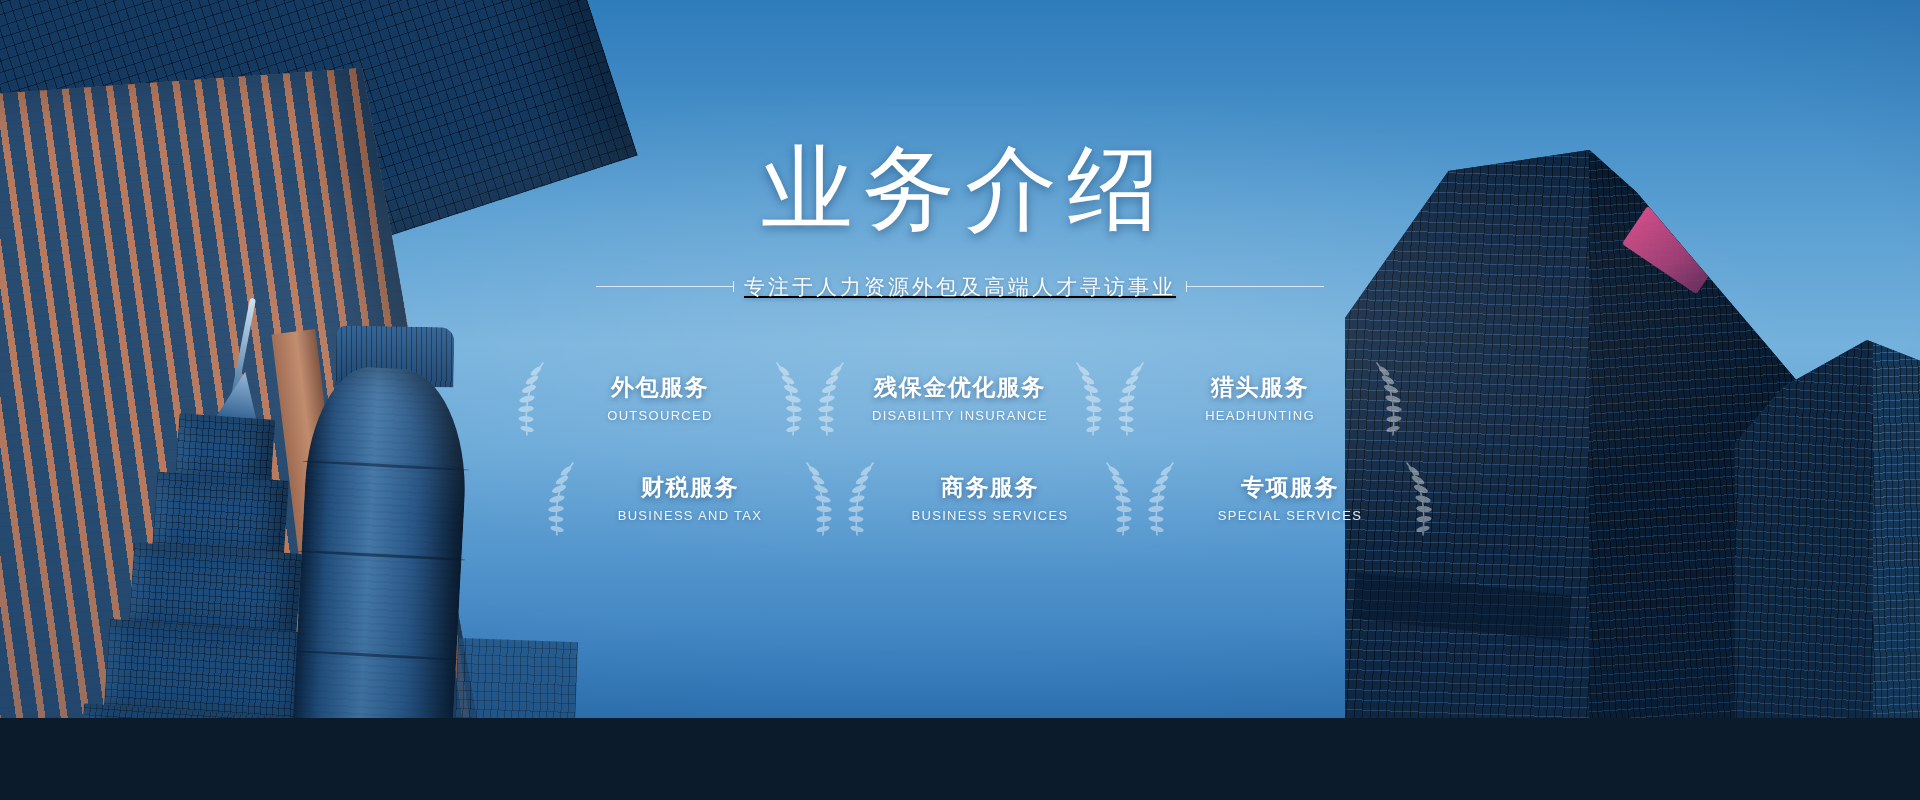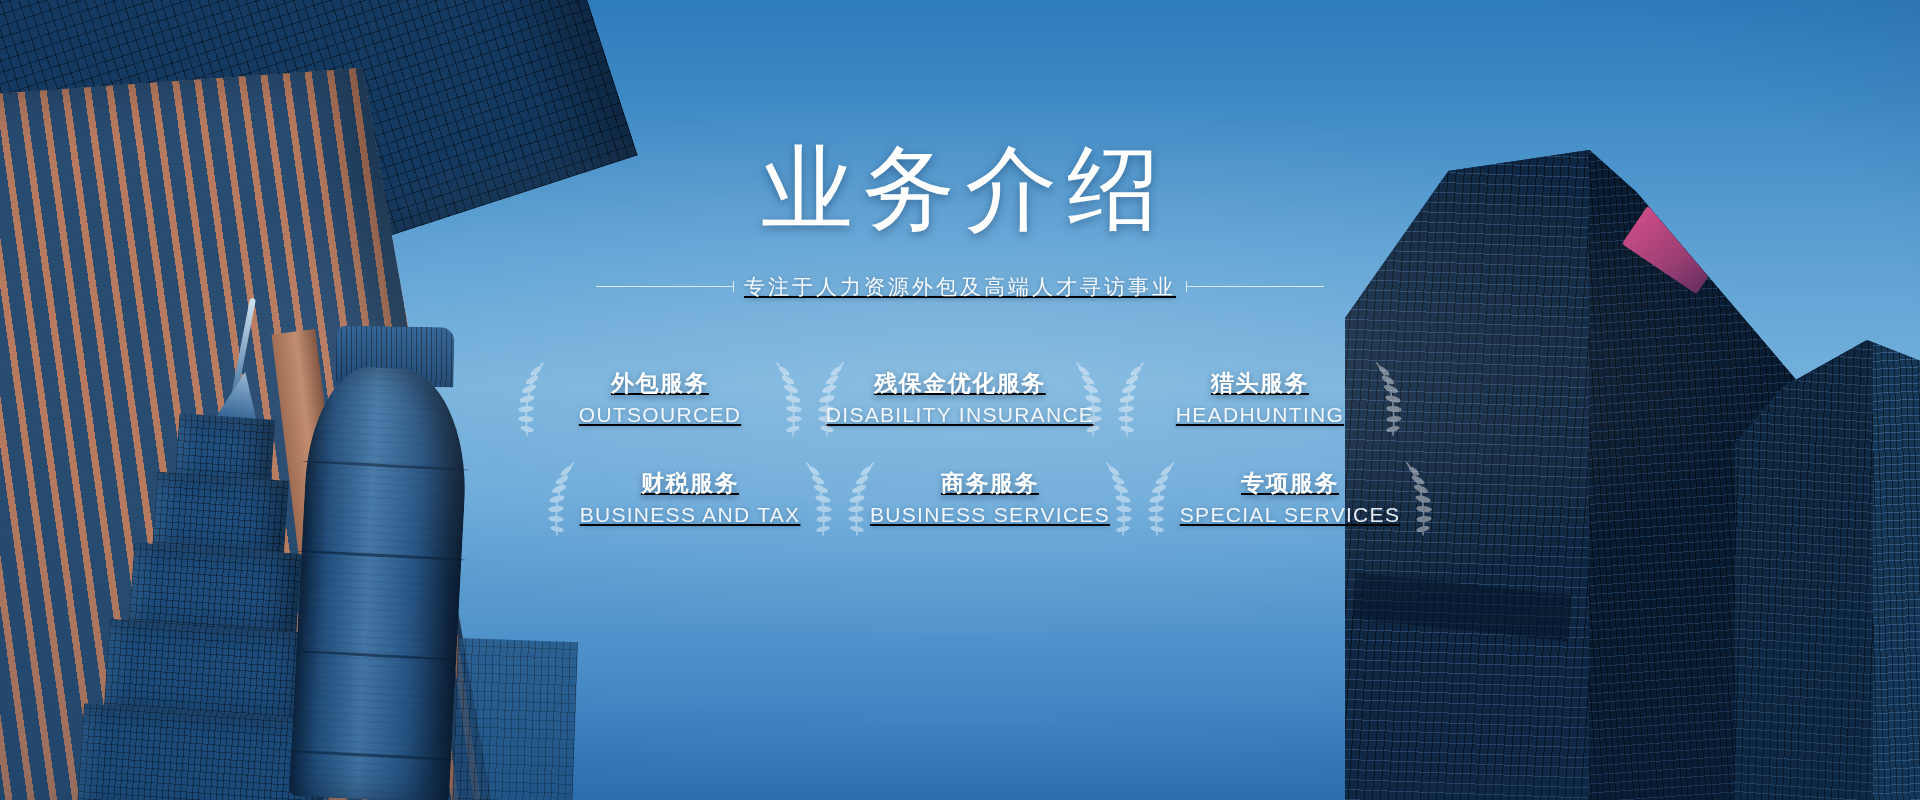--- a/index.html
+++ b/index.html
@@ -1,20 +1,20 @@
 <!DOCTYPE html>
 <html><head>
 <meta charset="utf-8">
 <style>
   html,body{margin:0;padding:0;background:#0b1b2b;}
   *{box-sizing:border-box;}
 
   .banner{
     position:relative;
-    width:1920px;height:800px;
+    width:1920px;height:718px;
     overflow:hidden;
     font-family:"Liberation Sans","DejaVu Sans",sans-serif;
     
     background:
       linear-gradient(180deg,
         #2f7cbb 0%,
         #3e89c4 12%,
         #5a9fd2 30%,
         #74b1dc 48%,
         #6aa9d8 62%,
@@ -236,41 +236,40 @@
   }
 
   
   .services{
     margin-top:48px;
     display:grid;
     grid-template-columns:repeat(3, 300px);
     grid-auto-rows:100px;
     column-gap:0px;
     row-gap:0px;
-    text-decoration:underline;
   }
   .svc{
     position:relative;
     display:flex;flex-direction:column;
     align-items:center;justify-content:center;
     padding:0 44px;
   }
   .svc .cn{
     color:#ffffff;
     font-size:23px;
     font-weight:bold;
     letter-spacing:1.5px;
     white-space:nowrap;
     text-shadow:0 2px 6px rgba(10,45,85,.45);
     line-height:1.2;
   }
   .svc .en{
     margin-top:6px;
     color:rgba(255,255,255,.90);
-    font-size:21px;
+    font-size:13px;
     letter-spacing:1.3px;
     white-space:nowrap;
     text-shadow:0 1px 4px rgba(10,45,85,.35);
   }
   .laurel{
     position:absolute;top:50%;transform:translateY(-50%);
     width:34px;height:78px;
     opacity:.42;
     pointer-events:none;
   }

